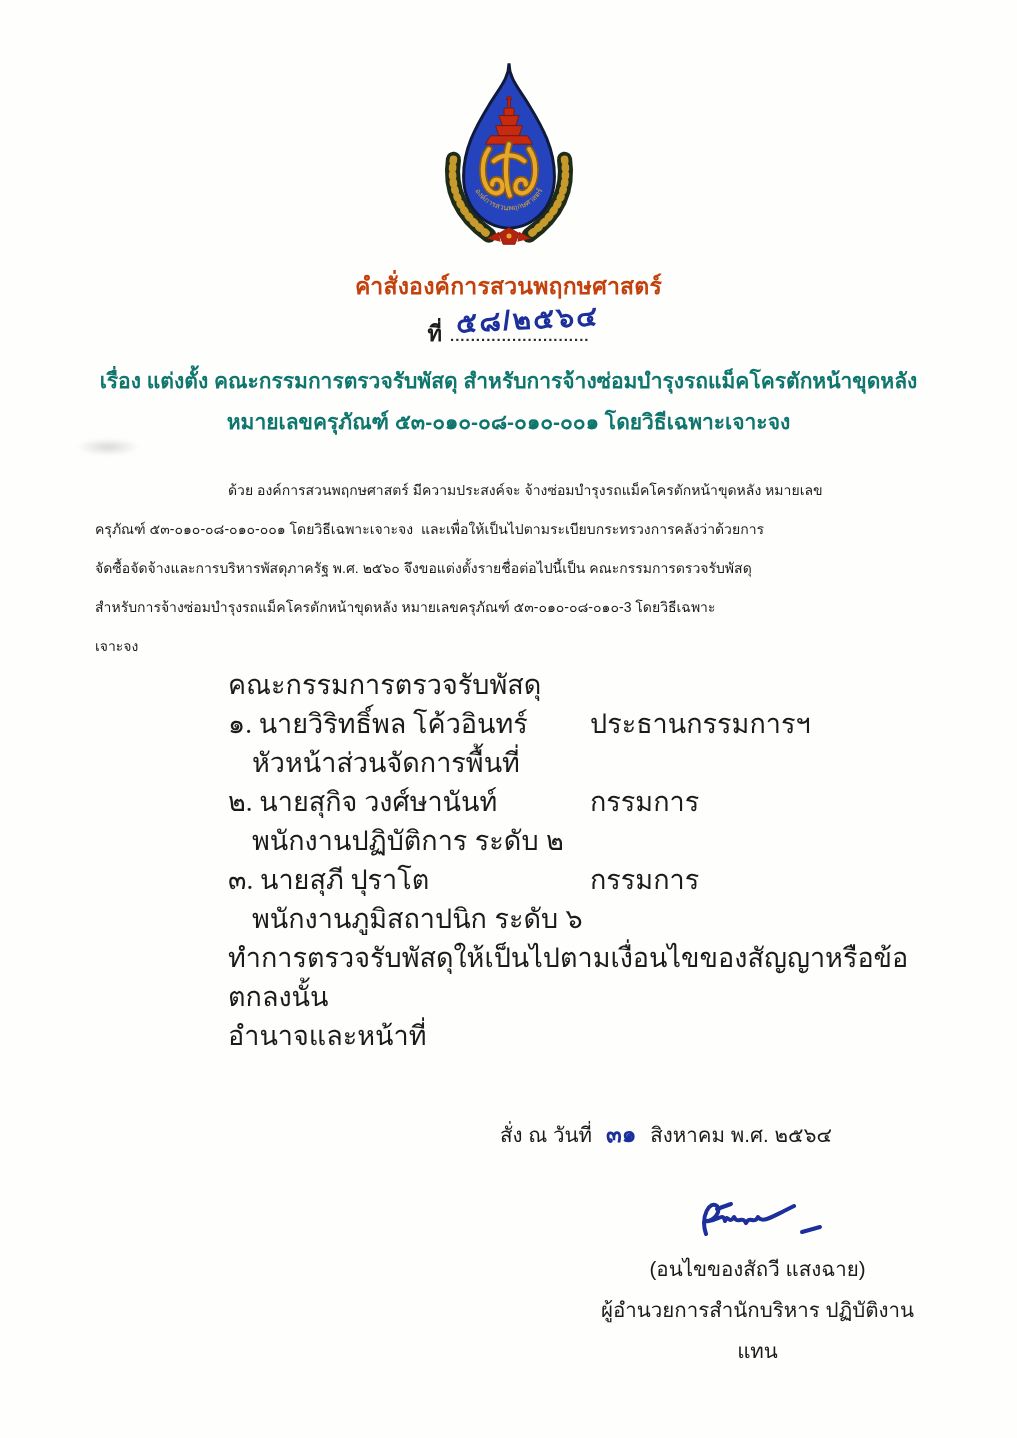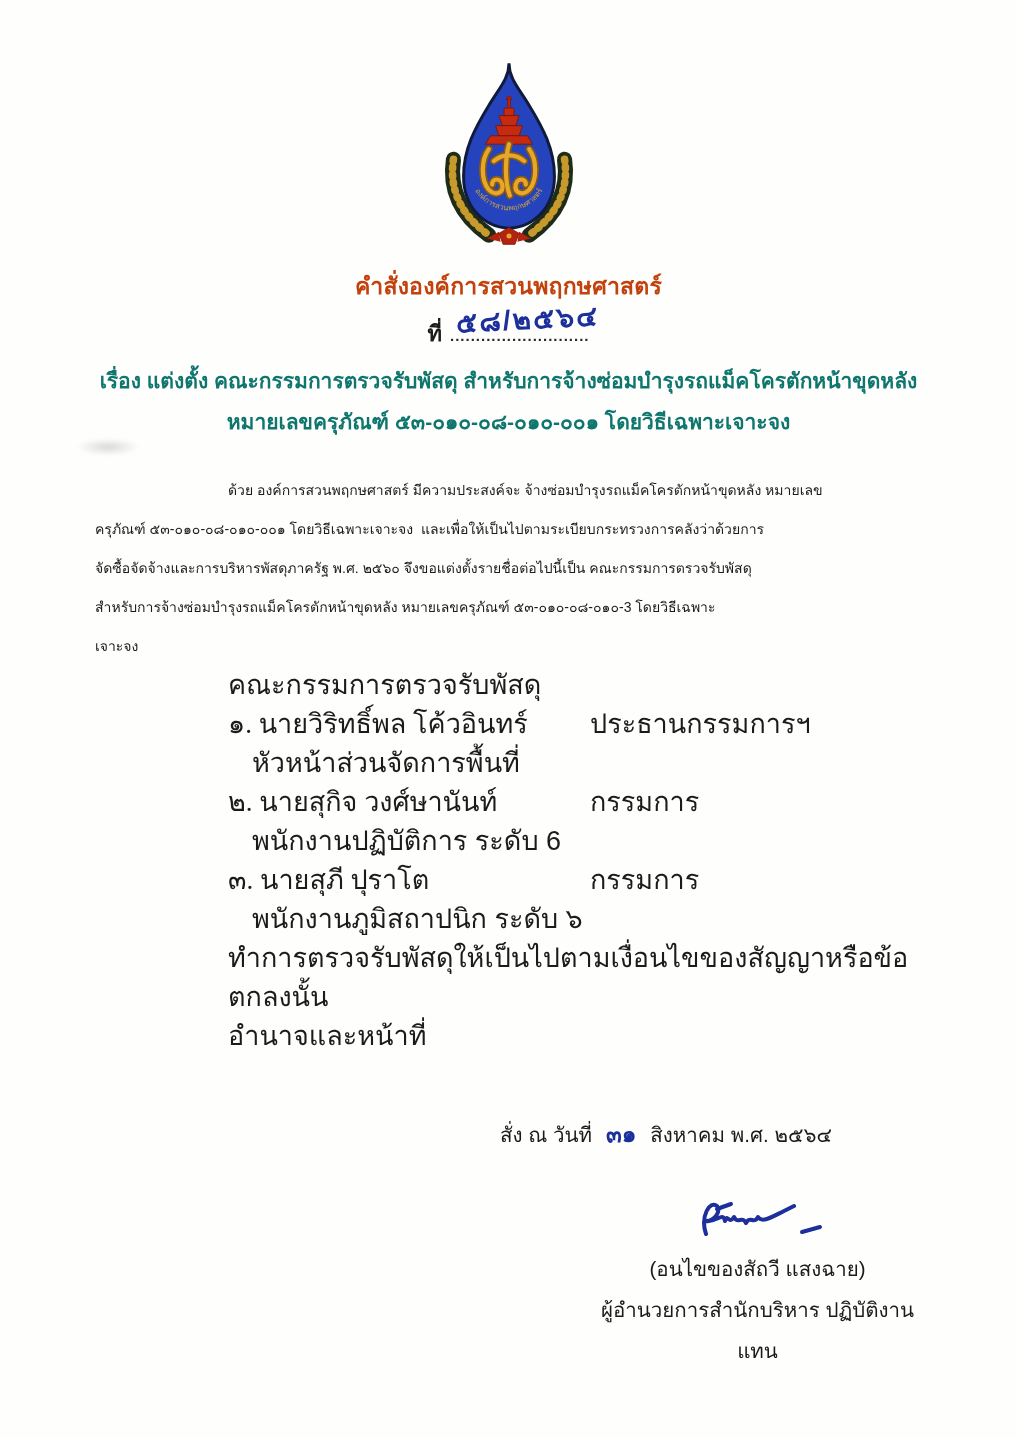--- a/index.html
+++ b/index.html
@@ -129,21 +129,21 @@
             <span class="member-role">ประธานกรรมการฯ</span>
           </div>
           <div class="member-title">หัวหน้าส่วนจัดการพื้นที่</div>
         </div>
 
         <div class="member">
           <div class="member-row">
             <span class="member-name"><span>๒.</span> <span>นายสุกิจ วงศ์ษานันท์</span></span>
             <span class="member-role">กรรมการ</span>
           </div>
-          <div class="member-title">พนักงานปฏิบัติการ ระดับ 6</div>
+          <div class="member-title">พนักงานปฏิบัติการ ระดับ ๒</div>
         </div>
 
         <div class="member">
           <div class="member-row">
             <span class="member-name"><span>๓.</span> <span>นายสุภี ปุราโต</span></span>
             <span class="member-role">กรรมการ</span>
           </div>
           <div class="member-title">พนักงานภูมิสถาปนิก ระดับ ๖</div>
         </div>
       </div>

